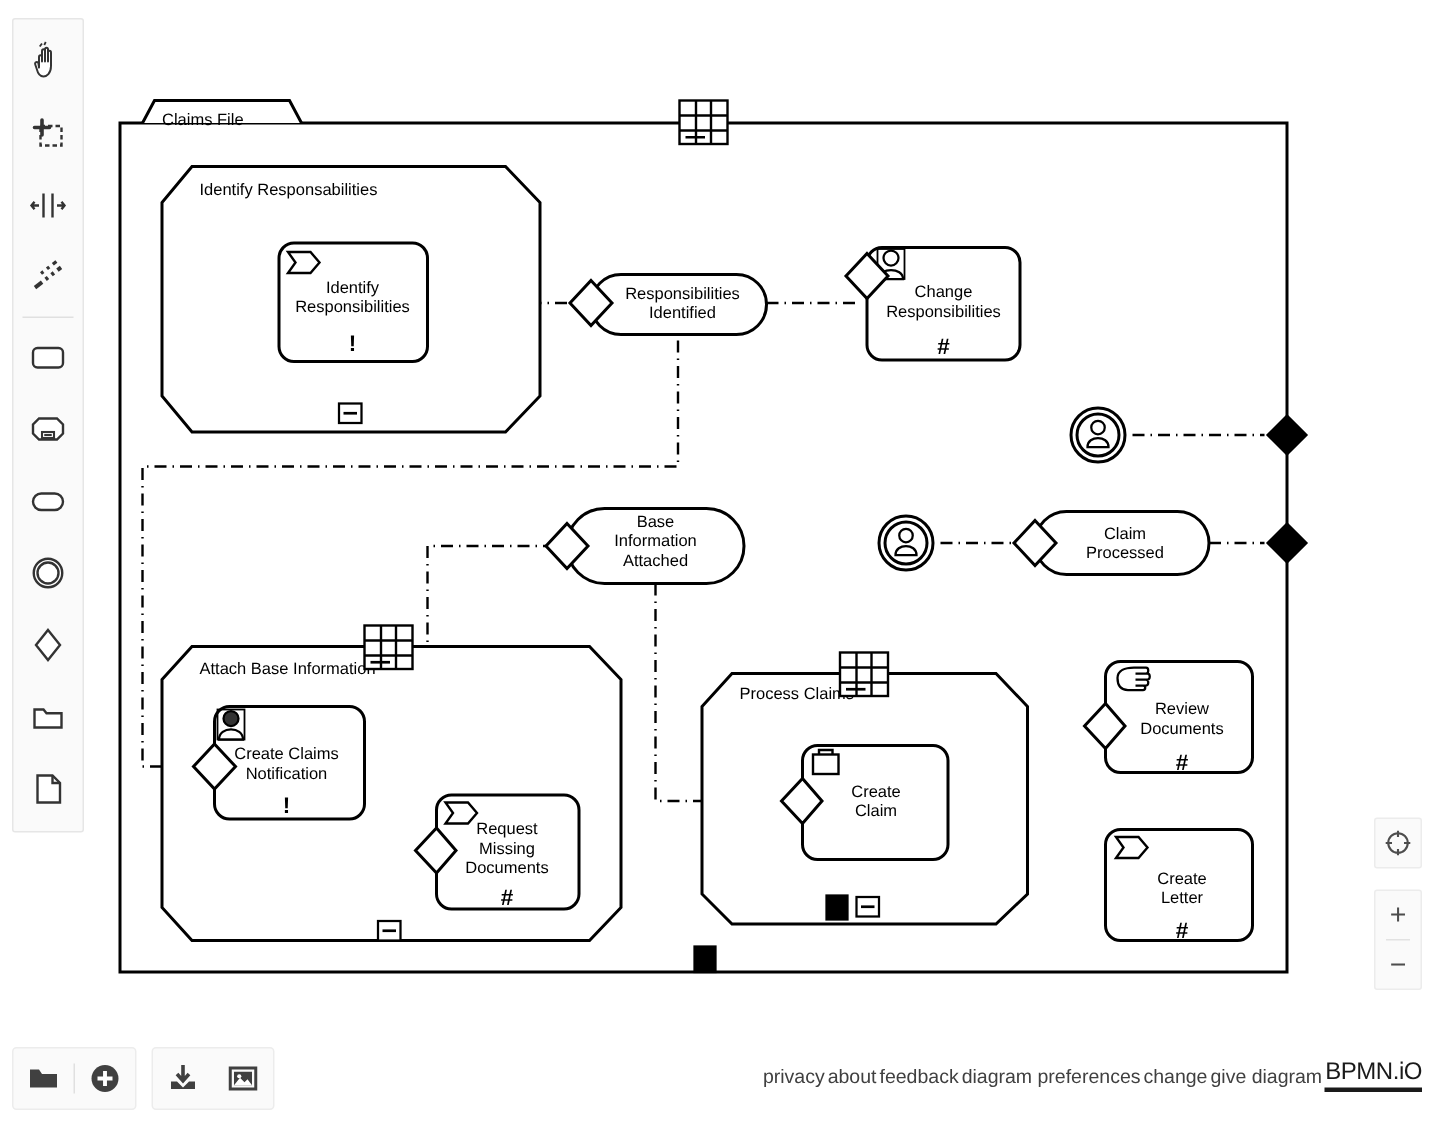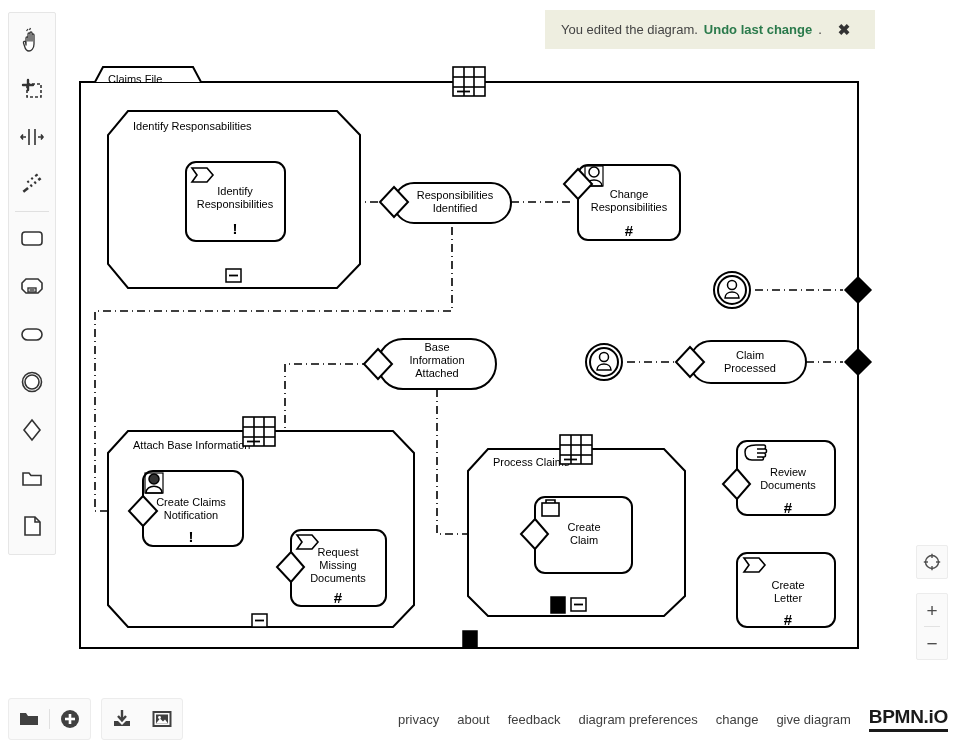--- a/index.html
+++ b/index.html
@@ -83,26 +83,26 @@
     display:flex; align-items:center; height:42px;
   }
   .io-btn {
     width:40px; height:42px; display:flex; align-items:center; justify-content:center;
     cursor:pointer; color:#404040;
   }
   .io-div { width:1px; height:20px; background:#e0e0e0; }
 
   #footer-links {
     position:absolute; right: 12px; top: 16px;
-    display:flex; align-items:center; gap: 18px;
+    display:flex; align-items:center; gap: 2px;
     font-size: 13px; color:#404040;
   }
   #footer-links a { color:#404040; text-decoration:none; cursor:pointer; }
   #brand {
-    font-weight:bold; font-size:19px; letter-spacing:-0.3px; color:#1a1a1a;
+    font-weight:normal; font-size:16px; letter-spacing:-0.3px; color:#1a1a1a;
     border-bottom: 3px solid #1a1a1a; padding-bottom:1px; cursor:pointer;
     font-family: "Liberation Sans", sans-serif;
   }
 
   
   .dg-label {
     font-family: "Liberation Sans", sans-serif;
     font-size: 11px;
     fill: #000;
   }
@@ -423,26 +423,20 @@
     </div>
 
     <div class="pal-item">
       <svg width="28" height="28" viewBox="0 0 28 28">
         <path d="M7,5 L17,5 L22,10 L22,23 L7,23 Z" fill="#fff" stroke="#333" stroke-width="1.6"></path>
         <path d="M17,5 L17,10 L22,10" fill="none" stroke="#333" stroke-width="1.6"></path>
       </svg>
     </div>
   </div>
 
-  <div id="notification">
-    <span class="msg">You edited the diagram.</span>
-    <a class="undo">Undo last change</a>
-    <span class="dot">.</span>
-    <span class="close">✖</span>
-  </div>
 
   <div id="zoom-controls">
     <div class="zc-group">
       <div class="zc-btn">
         <svg width="18" height="18" viewBox="0 0 18 18">
           <circle cx="9" cy="9" r="6.5" fill="none" stroke="#4d4d4d" stroke-width="1.4"></circle>
           <line x1="9" y1="0.8" x2="9" y2="5" stroke="#4d4d4d" stroke-width="1.4"></line>
           <line x1="9" y1="13" x2="9" y2="17.2" stroke="#4d4d4d" stroke-width="1.4"></line>
           <line x1="0.8" y1="9" x2="5" y2="9" stroke="#4d4d4d" stroke-width="1.4"></line>
           <line x1="13" y1="9" x2="17.2" y2="9" stroke="#4d4d4d" stroke-width="1.4"></line>

